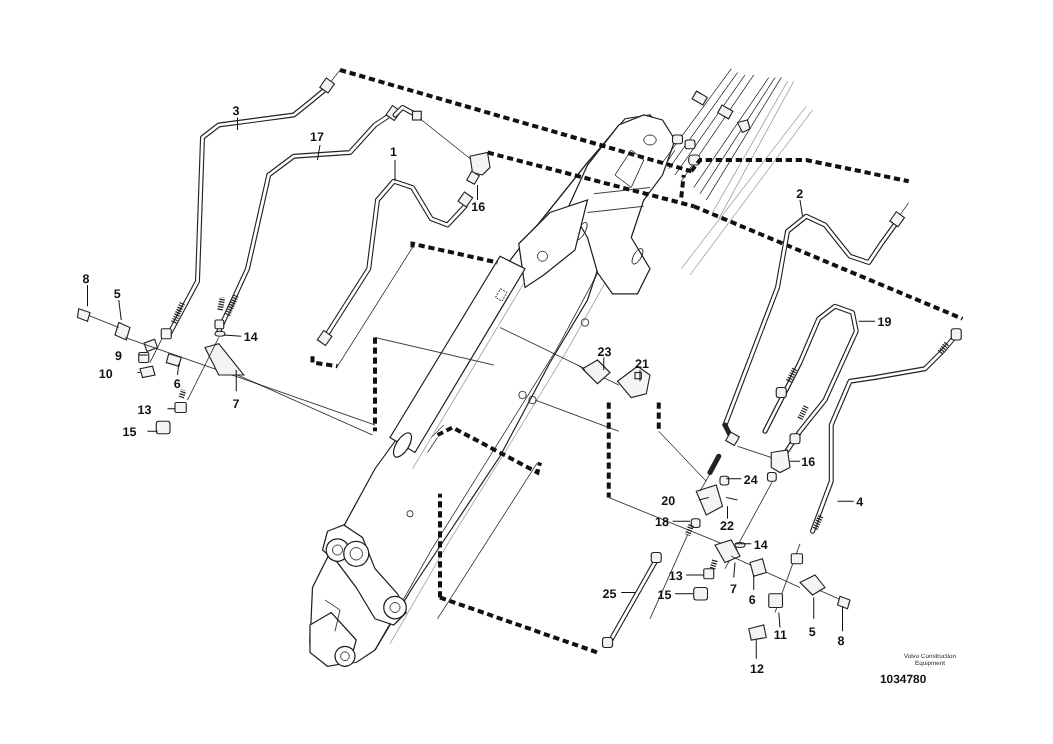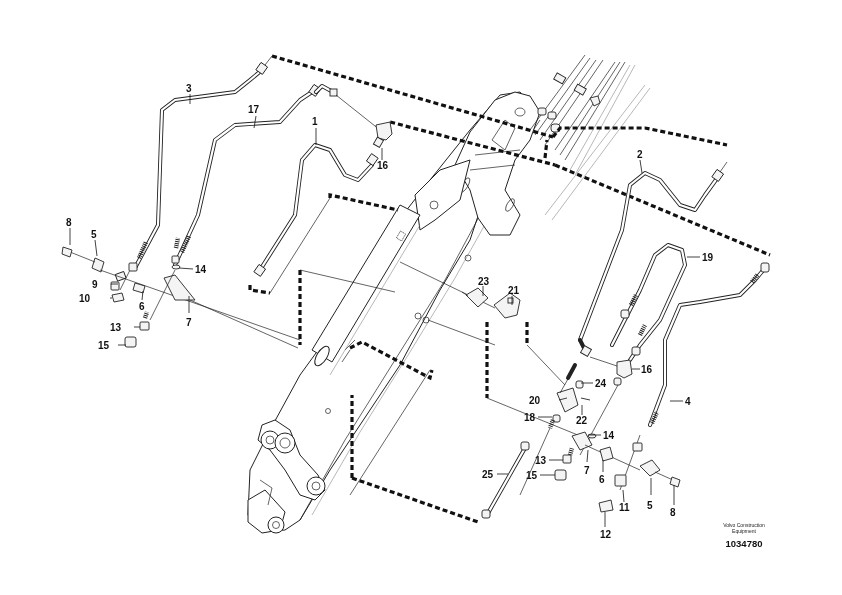--- a/index.html
+++ b/index.html
@@ -9,21 +9,21 @@
     .leader { stroke: #111; stroke-width: 0.8; fill: none; }
     .hose-o { stroke: #222; stroke-width: 4; fill: none; stroke-linecap: round; stroke-linejoin: round; }
     .hose-i { stroke: #fff; stroke-width: 2.2; fill: none; stroke-linecap: round; stroke-linejoin: round; }
     .dash { stroke: #111; stroke-width: 3.2; fill: none; stroke-dasharray: 5 3; }
     .thin { stroke: #222; stroke-width: 0.7; fill: none; }
     .thin-g { stroke: #888; stroke-width: 0.6; fill: none; }
     .body-o { stroke: #222; stroke-width: 1; fill: #fff; }
     .fit { stroke: #222; stroke-width: 0.9; fill: #f4f4f4; }
     .thread { stroke: #222; stroke-width: 4.5; fill: none; stroke-dasharray: 1 1; }
     .brand { position: absolute; left: 704px; top: 522px; width: 80px; text-align: center; font-size: 5px; line-height: 6px; color: #222; }
-    .docnum { position: absolute; left: 704px; top: 538px; width: 80px; text-align: center; font-size: 9.5px; font-weight: bold; color: #111; }
+    .docnum { position: absolute; left: 704px; top: 538px; width: 80px; text-align: left; font-size: 9.5px; font-weight: bold; color: #111; }
   </style>
 </head>
 <body>
 
 <svg id="diagram" viewBox="0 0 842 595" xmlns="http://www.w3.org/2000/svg">
 
   <g>
 
     <path class="body-o" d="M248,515 L250,470 L270,430 L300,375 L340,320 L395,225 L430,180 L470,130 L500,95 L520,92 L535,110 L520,140 L500,175 L480,210 L470,240 L440,290 L400,365 L360,425 L330,470 L300,520 L285,530 L262,532 Z"></path>
 

